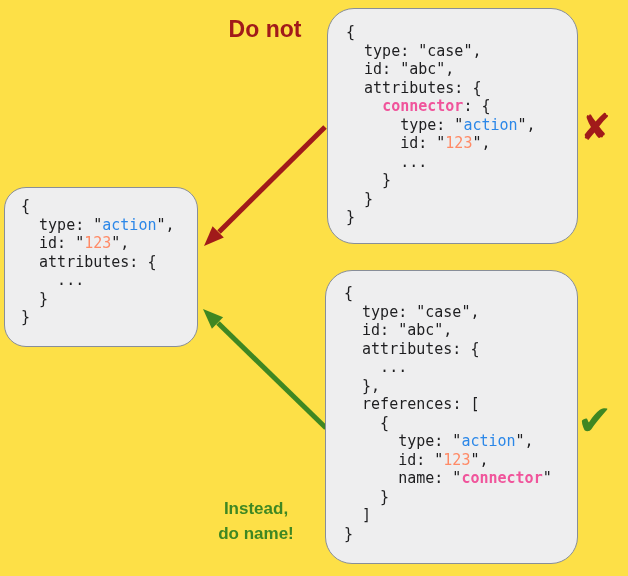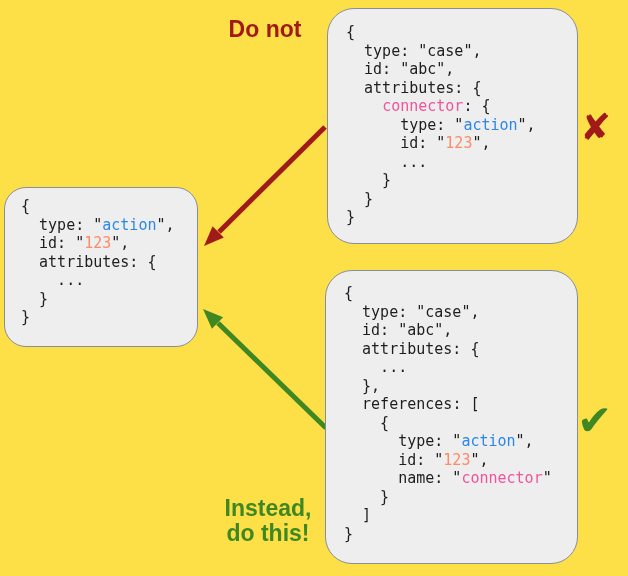--- a/index.html
+++ b/index.html
@@ -39,36 +39,36 @@
     color: var(--code-text, #1e1e20);
     white-space: pre;
   }
   .box-left .code         { padding: 9px 0 0 16px; }
   .box-top-right .code    { padding: 14px 0 0 18px; }
   .box-bottom-right .code { padding: 13px 0 0 18px; }
 
   .seg-default  { color: var(--code-text, #1e1e20); }
   .seg-ref-type { color: var(--ref-type, #2b87e8); }
   .seg-ref-id   { color: var(--ref-id, #ff8a66); }
-  .seg-ref-name { color: var(--ref-name, #f0549b); }
+  .seg-ref-name { color: var(--ref-name, #f0549b); font-weight: bold; }
   .seg-emphasis { color: var(--code-text, #1e1e20); font-weight: normal; }
 
   .label {
     position: absolute;
     text-align: center;
     font-weight: bold;
   }
   .label-bad {
     left: 200px; top: 17px; width: 130px;
     font-size: 23px; line-height: 25px;
     color: var(--bad-accent, #a11a1a);
   }
   .label-good {
-    left: 201px; top: 496px; width: 134px;
-    font-size: 23px; line-height: 25px;
+    left: 189px; top: 496px; width: 134px;
+    font-size: 17px; line-height: 25px;
     color: var(--good-accent, #3f8722);
   }
 
   .mark {
     position: absolute;
     font-family: "DejaVu Sans", sans-serif;
     line-height: 1;
   }
   .mark-bad {
     left: 580px; top: 109px;
@@ -96,21 +96,21 @@
       <polygon points="203,309 223.1,317.3 211.9,328.7"></polygon>
     </g>
   </svg>
 
   <div class="label label-bad">
     <div>Do not</div>
   </div>
 
   <div class="label label-good">
     <div>Instead,</div>
-    <div>do this!</div>
+    <div>do name!</div>
   </div>
 
   <div class="box box-left">
     <div class="code"><div class="code-line"><span class="seg-default">{</span></div><div class="code-line"><span class="seg-default">  type: "</span><span class="seg-ref-type">action</span><span class="seg-default">",</span></div><div class="code-line"><span class="seg-default">  id: "</span><span class="seg-ref-id">123</span><span class="seg-default">",</span></div><div class="code-line"><span class="seg-default">  attributes: {</span></div><div class="code-line"><span class="seg-default">    ...</span></div><div class="code-line"><span class="seg-default">  }</span></div><div class="code-line"><span class="seg-default">}</span></div></div>
   </div>
 
   <div class="box box-top-right">
     <div class="code"><div class="code-line"><span class="seg-default">{</span></div><div class="code-line"><span class="seg-default">  type: "case",</span></div><div class="code-line"><span class="seg-default">  id: "abc",</span></div><div class="code-line"><span class="seg-default">  attributes: {</span></div><div class="code-line"><span class="seg-default">    </span><span class="seg-ref-name">connector</span><span class="seg-default">: {</span></div><div class="code-line"><span class="seg-default">      type: "</span><span class="seg-ref-type">action</span><span class="seg-default">",</span></div><div class="code-line"><span class="seg-default">      id: "</span><span class="seg-ref-id">123</span><span class="seg-default">",</span></div><div class="code-line"><span class="seg-default">      ...</span></div><div class="code-line"><span class="seg-default">    }</span></div><div class="code-line"><span class="seg-default">  }</span></div><div class="code-line"><span class="seg-default">}</span></div></div>
   </div>
 

